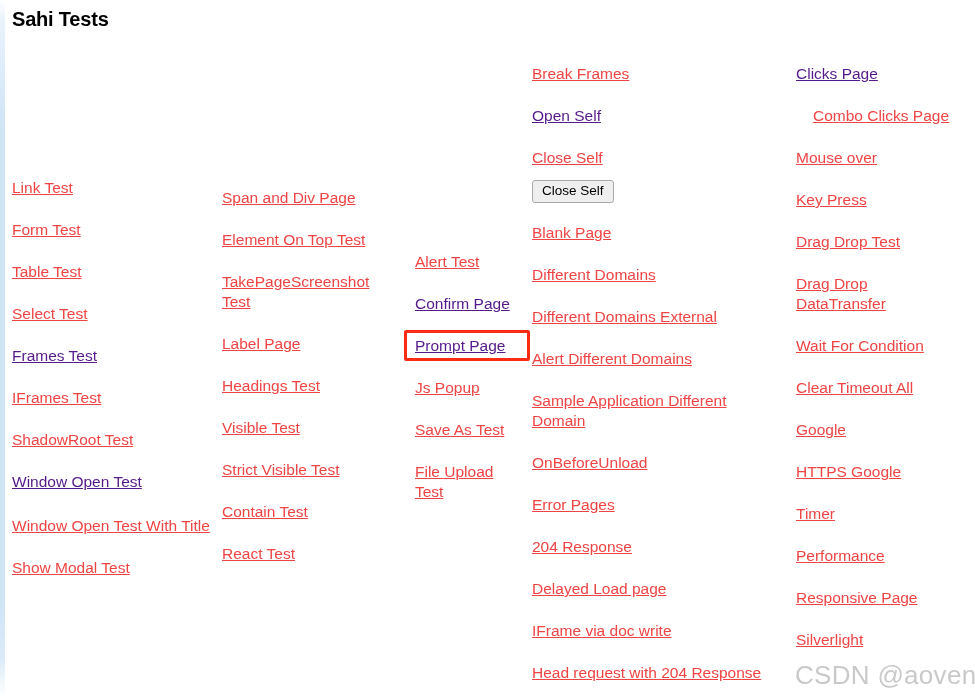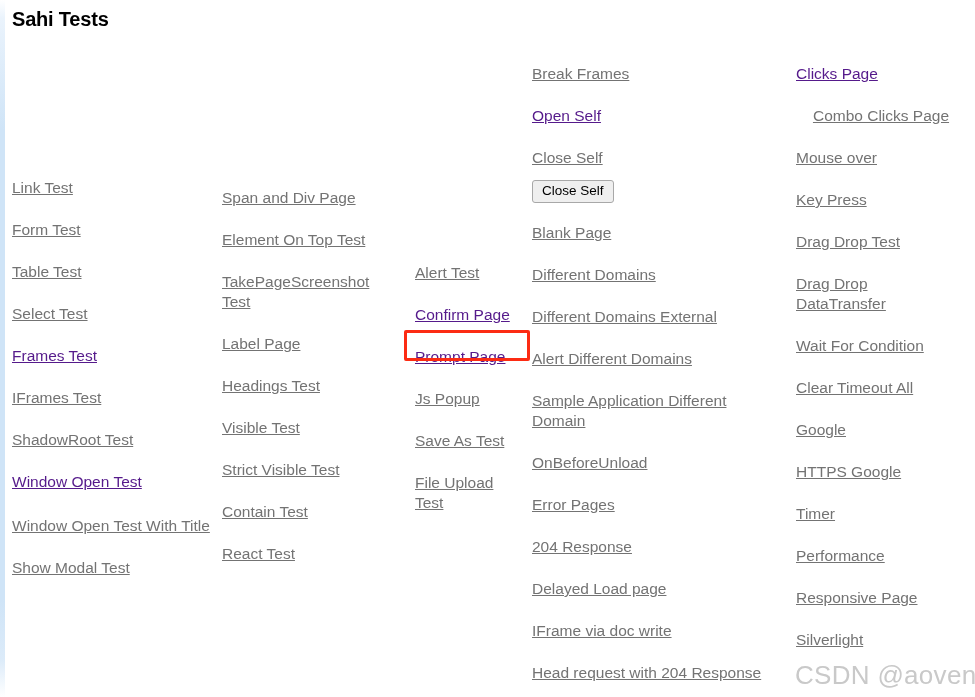--- a/index.html
+++ b/index.html
@@ -46,21 +46,21 @@
   .link-column {
     position: absolute;
     box-sizing: border-box;
   }
 
   a.test-link {
     display: block;
     font-size: 15.5px;
     line-height: 20px;
     text-decoration: underline;
-    color: #737373;
+    color: #ef4444;
     cursor: pointer;
     margin-bottom: 22px;
   }
   a.test-link.visited {
     color: #551a8b;
   }
 
   
   #prompt-highlight {
     position: absolute;
@@ -122,21 +122,21 @@
   <a class="test-link" href="#">Element On Top Test</a>
   <a class="test-link" href="#" style="width:170px;">TakePageScreenshot Test</a>
   <a class="test-link" href="#">Label Page</a>
   <a class="test-link" href="#">Headings Test</a>
   <a class="test-link" href="#">Visible Test</a>
   <a class="test-link" href="#">Strict Visible Test</a>
   <a class="test-link" href="#">Contain Test</a>
   <a class="test-link" href="#">React Test</a>
 </div>
 
-<div class="link-column" id="col3" style="left:415px; top:263px; width:110px;">
+<div class="link-column" id="col3" style="left:415px; top:252px; width:110px;">
   <a class="test-link" href="#">Alert Test</a>
   <a class="test-link visited" href="#">Confirm Page</a>
   <a class="test-link visited" href="#">Prompt Page</a>
   <a class="test-link" href="#">Js Popup</a>
   <a class="test-link" href="#">Save As Test</a>
   <a class="test-link" href="#" style="width:90px;">File Upload Test</a>
 </div>
 
 <div id="prompt-highlight"></div>
 

